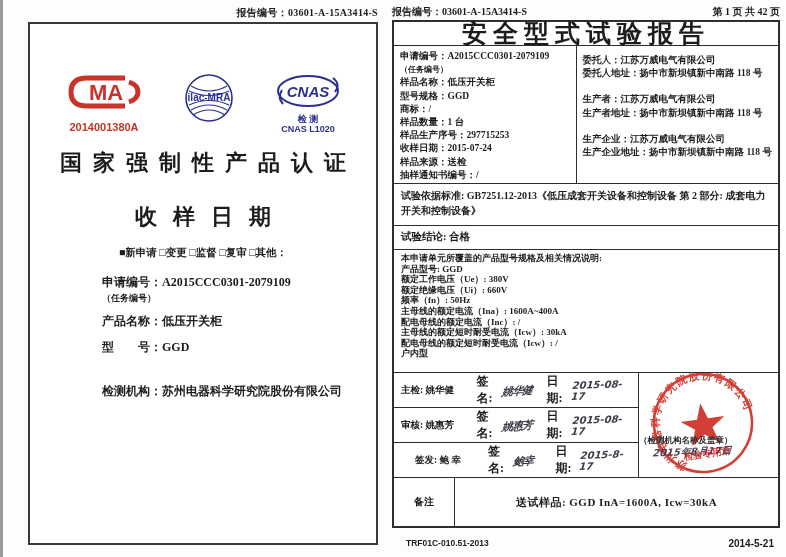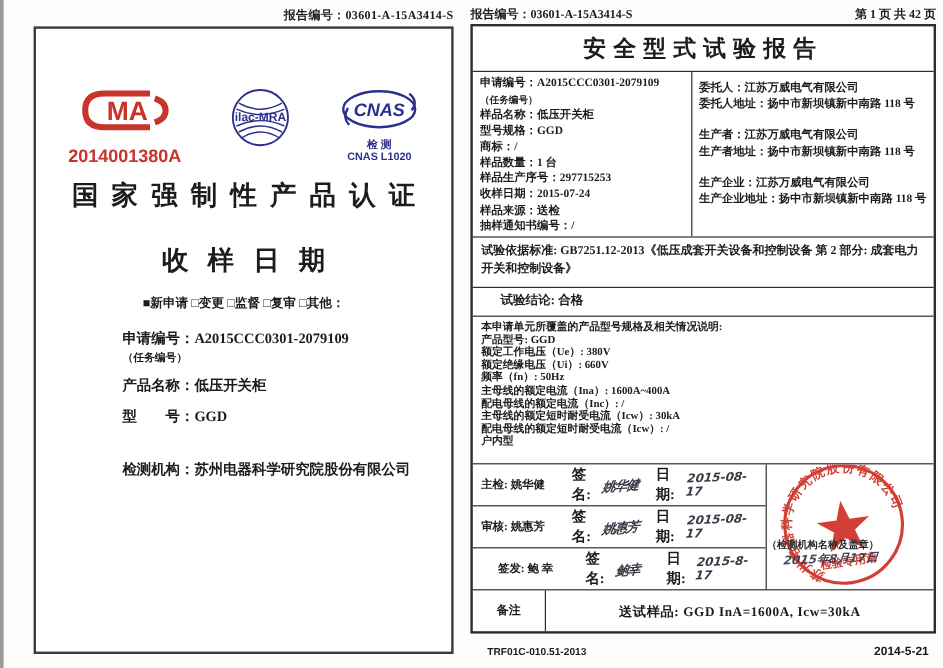--- a/index.html
+++ b/index.html
@@ -9,51 +9,51 @@
   .scan-edge { position:absolute; left:0; top:0; width:3px; height:557px; background:#4a4a4a; opacity:.55; }
 
   
   .lp-repno { position:absolute; left:28px; top:6px; width:350px; text-align:right;
     font-size:10px; font-weight:bold; letter-spacing:.3px; }
   .left-page { position:absolute; left:28px; top:22px; width:350px; height:523px;
     border:2px solid #3a3a3a; background:#fff; }
   .logo-row { position:absolute; left:0; top:48px; width:100%; display:flex;
     justify-content:center; align-items:flex-start; gap:40px; }
   .logo-block { text-align:center; }
-  .cma-code { color:#c8332b; font-size:15px; font-weight:bold; margin-top:1px;
+  .cma-code { color:#c8332b; font-size:11px; font-weight:bold; margin-top:1px;
     font-family:"Liberation Sans",sans-serif; }
   .cnas-code { color:#2c2f8e; font-size:9px; font-weight:bold; margin-top:0;
     font-family:"Liberation Sans",sans-serif; line-height:1.15; }
   .lp-title1 { position:absolute; left:0; top:124px; width:100%; text-align:center;
     font-size:22px; font-weight:600; letter-spacing:11px; text-indent:11px; }
   .lp-title2 { position:absolute; left:0; top:178px; width:100%; text-align:center;
     font-size:22px; font-weight:600; letter-spacing:16px; text-indent:16px; }
   .lp-checks { position:absolute; left:0; top:222px; width:100%; text-align:center;
     font-size:10.5px; font-weight:600; }
   .lp-fields { position:absolute; left:72px; top:250px; font-size:12px; font-weight:600; }
   .lp-fields .f { margin-bottom:9px; }
   .lp-fields .sub { font-size:9px; margin-top:-8px; margin-bottom:8px; font-weight:600; }
   .lp-fields .gap { height:18px; }
   .cqc-wrap { position:absolute; left:0; top:408px; width:100%; display:flex; justify-content:center; }
 
   
   .rp-head { position:absolute; left:392px; top:5px; width:388px; display:flex;
     justify-content:space-between; font-size:10px; font-weight:bold; }
   .right-page { position:absolute; left:392px; top:20px; width:388px; height:508px;
     border:2px solid #2e2e2e; background:#fff; display:flex; flex-direction:column; }
-  .rp-title { height:38px; border-bottom:1.5px solid #2e2e2e; display:flex;
-    align-items:center; justify-content:center; font-size:19px; font-weight:600; letter-spacing:6px; }
+  .rp-title { height:24px; border-bottom:1.5px solid #2e2e2e; display:flex;
+    align-items:center; justify-content:center; font-size:25px; font-weight:600; letter-spacing:6px; }
   .rp-info { height:138px; border-bottom:1.5px solid #2e2e2e; display:flex; }
   .rp-info-left { width:206px; border-right:1.5px solid #2e2e2e; padding:4px 6px; }
   .rp-info-right { flex:1; padding:8px 6px; }
   .line { font-size:9.5px; font-weight:600; line-height:13.2px; white-space:nowrap; }
   .rp-info-right .grp { margin-bottom:13px; }
   .rp-std { height:42px; border-bottom:1.5px solid #2e2e2e; padding:4px 7px; }
   .rp-std .line { white-space:normal; line-height:15px; font-size:10px; }
-  .rp-concl { height:24px; border-bottom:1.5px solid #2e2e2e; padding:4px 23px; }
+  .rp-concl { height:24px; border-bottom:1.5px solid #2e2e2e; padding:4px 7px; }
   .rp-concl .line { font-size:10.5px; }
   .rp-cover { height:123px; border-bottom:1.5px solid #2e2e2e; padding:3px 7px; }
   .rp-cover .line { font-size:9px; line-height:10.6px; }
   .rp-sign { height:105px; border-bottom:1.5px solid #2e2e2e; display:flex; }
   .sign-rows { width:245px; border-right:1.5px solid #2e2e2e; display:flex; flex-direction:column; }
   .sign-row { flex:1; display:flex; align-items:center; padding:0 7px; border-bottom:1.2px solid #2e2e2e; position:relative; }
   .sign-row:last-child { border-bottom:none;padding-left:21px; }
   .sr-role { width:82px; font-size:9.5px; font-weight:600; }
   .sr-lab { font-size:12px; font-weight:600; }
   .hand { font-family:"DejaVu Sans",sans-serif; font-style:italic; font-weight:bold;

